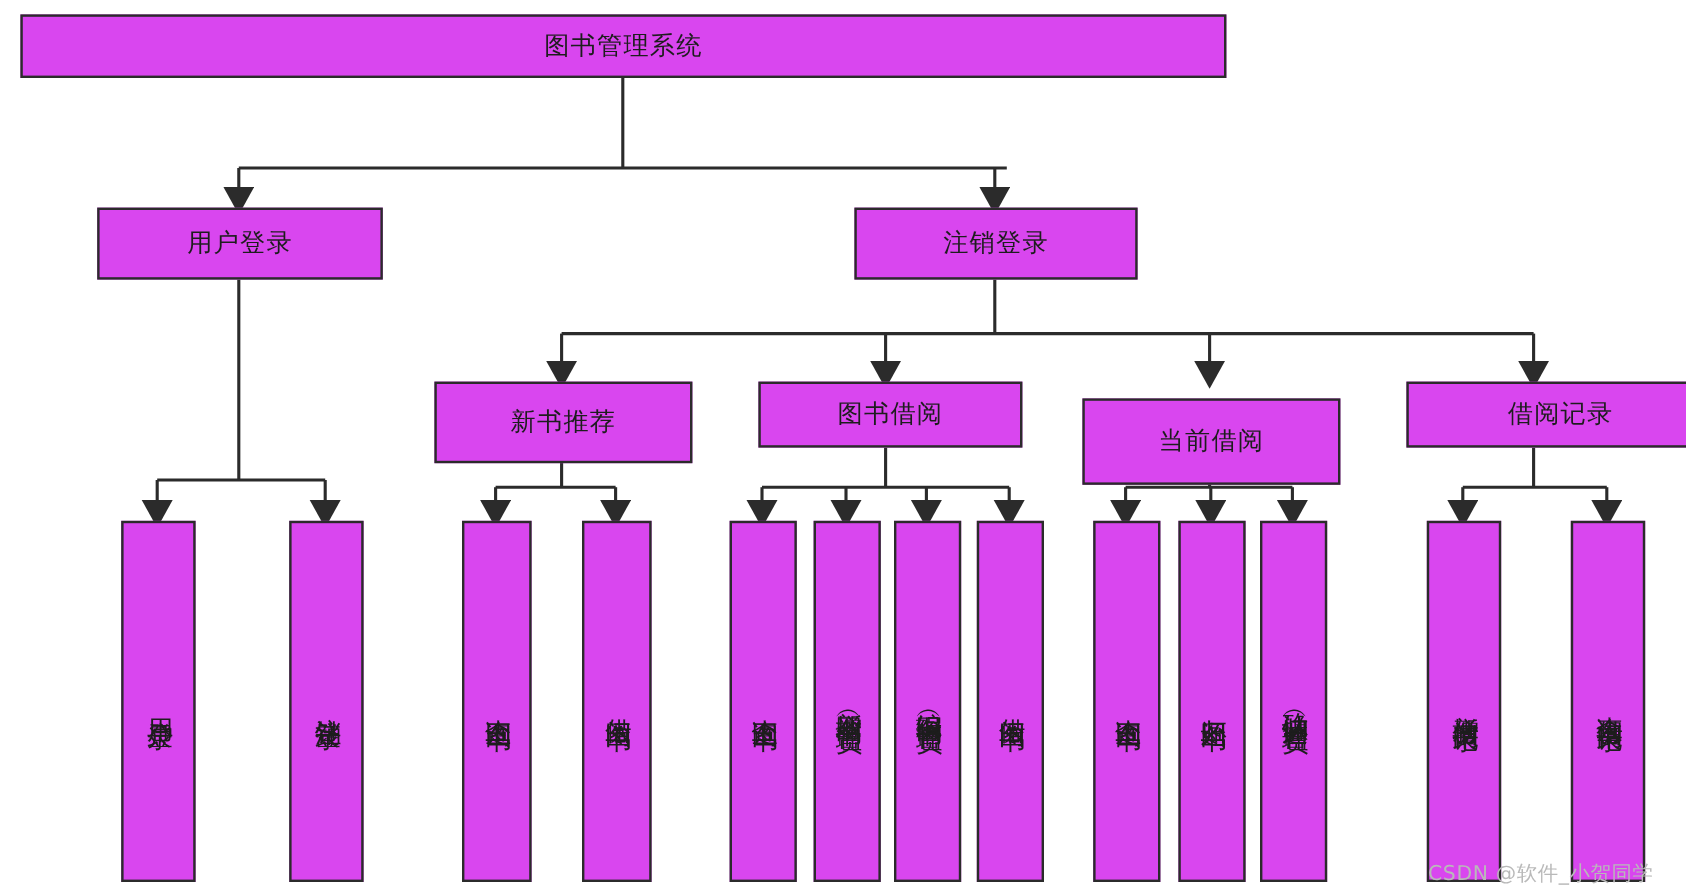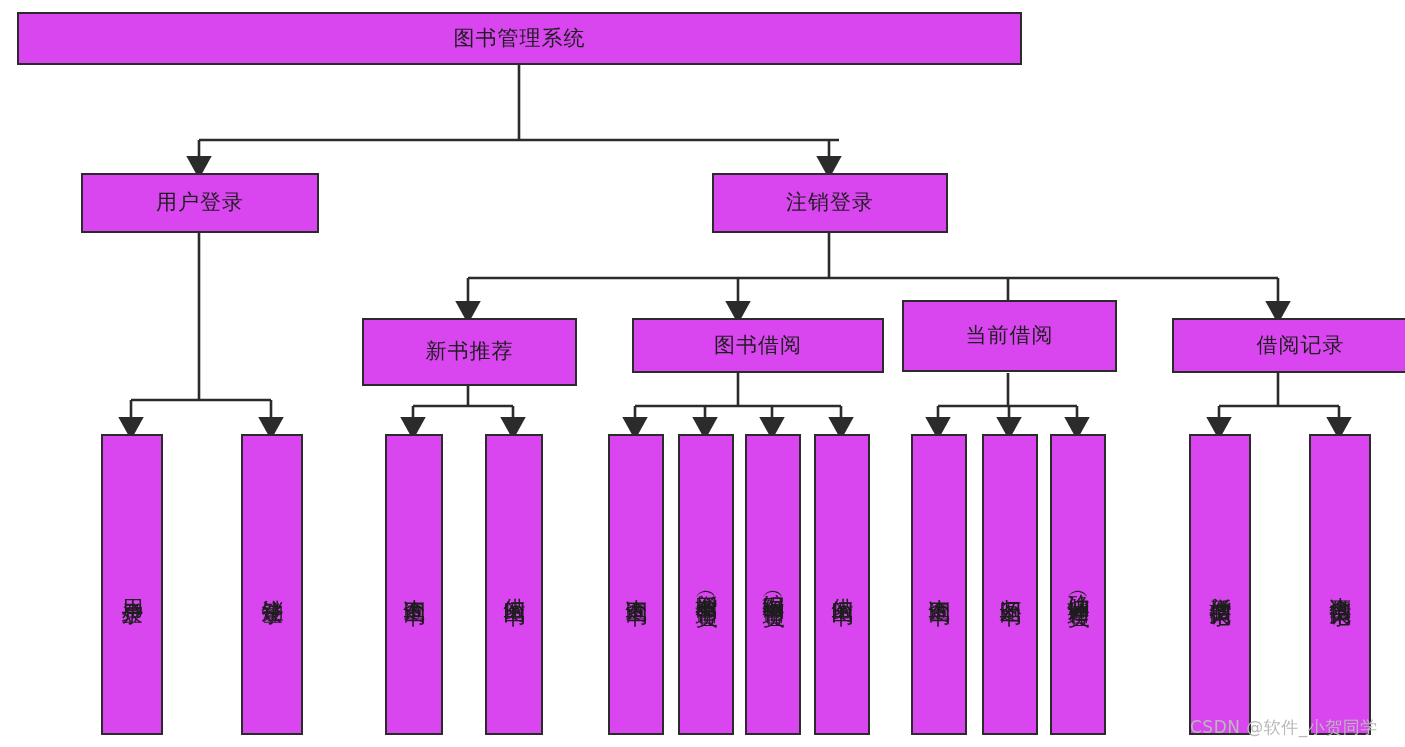--- a/index.html
+++ b/index.html
@@ -124,24 +124,24 @@
   <div class="node horiz" id="node-l2-0" style="left: 81px; top: 173px; width: 238px; height: 60px;">
     <span>用户登录</span>
   </div>
   <div class="node horiz" id="node-l2-1" style="left: 712px; top: 173px; width: 236px; height: 60px;">
     <span>注销登录</span>
   </div>
 
   <div class="node horiz" id="node-l3-0" style="left: 362px; top: 318px; width: 215px; height: 68px;">
     <span>新书推荐</span>
   </div>
-  <div class="node horiz" id="node-l3-1" style="left: 632px; top: 318px; width: 252px; height: 55px;">
+  <div class="node horiz" id="node-l3-1" style="left: 632px; top: 318px; width: 220px; height: 55px;">
     <span>图书借阅</span>
   </div>
-  <div class="node horiz" id="node-l3-2" style="left: 902px; top: 300px; width: 215px; height: 72px;">
+  <div class="node horiz" id="node-l3-2" style="left: 902px; top: 332px; width: 215px; height: 72px;">
     <span>当前借阅</span>
   </div>
   <div class="node horiz" id="node-l3-3" style="left: 1172px; top: 318px; width: 257px; height: 55px;">
     <span>借阅记录</span>
   </div>
 
   <div class="node vert" id="node-leaf-0" style="left: 101px; top: 434px; width: 62px; height: 301px;">
     <span class="vlabel">用户登录</span>
   </div>
   <div class="node vert" id="node-leaf-1" style="left: 241px; top: 434px; width: 62px; height: 301px;">

